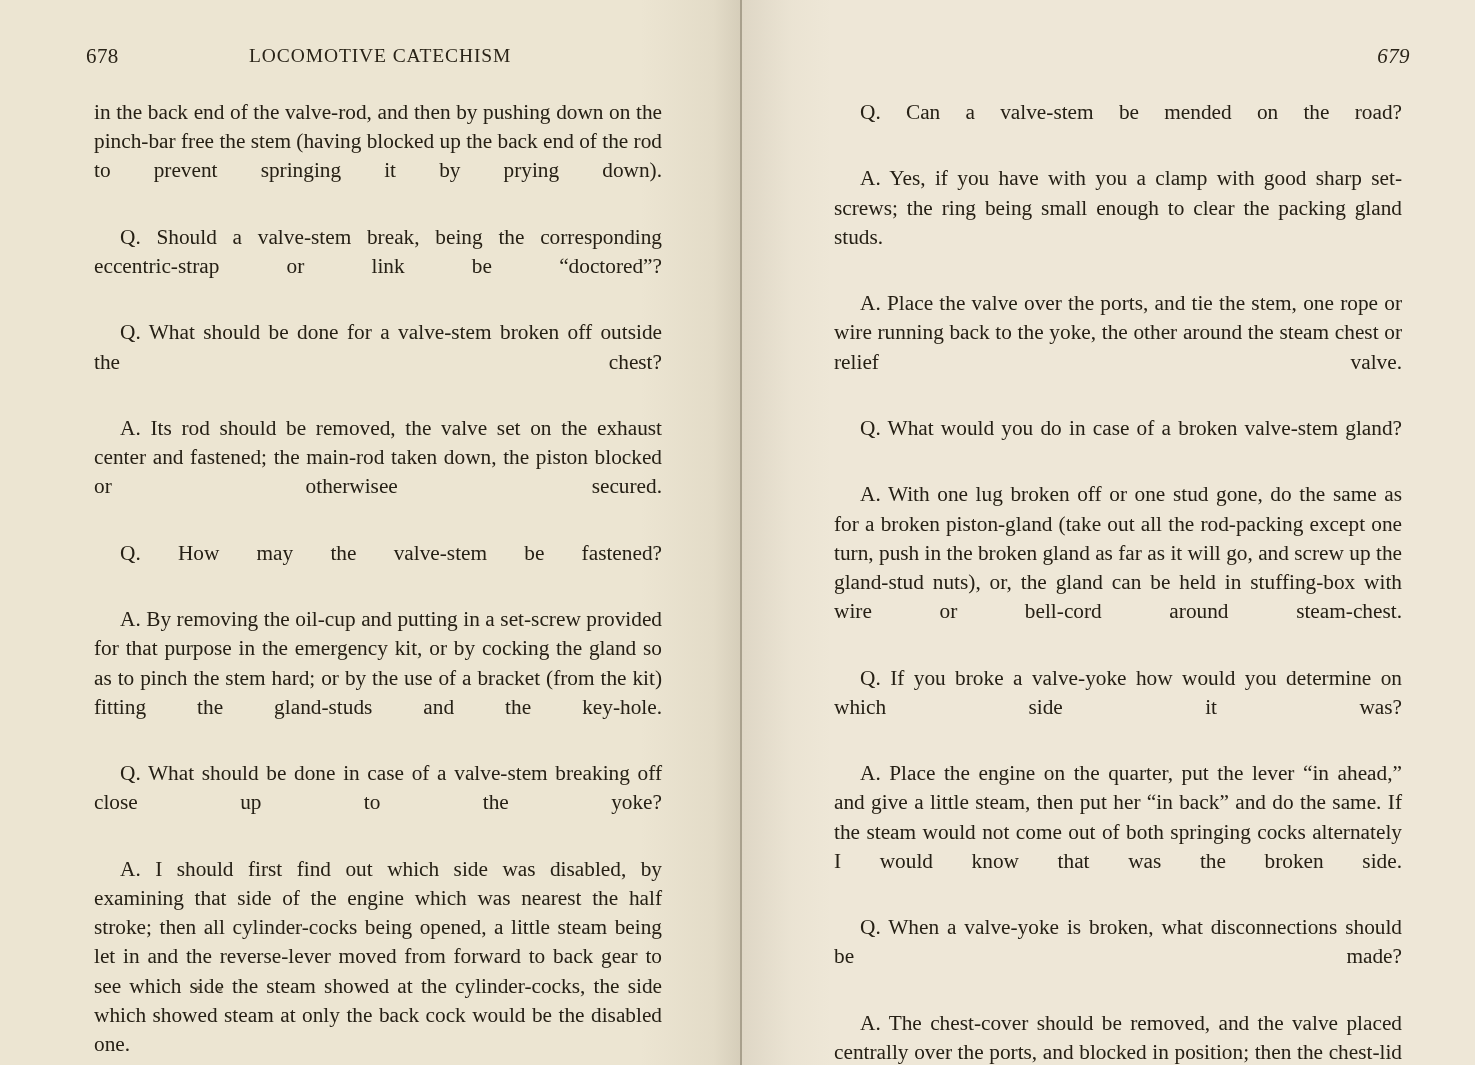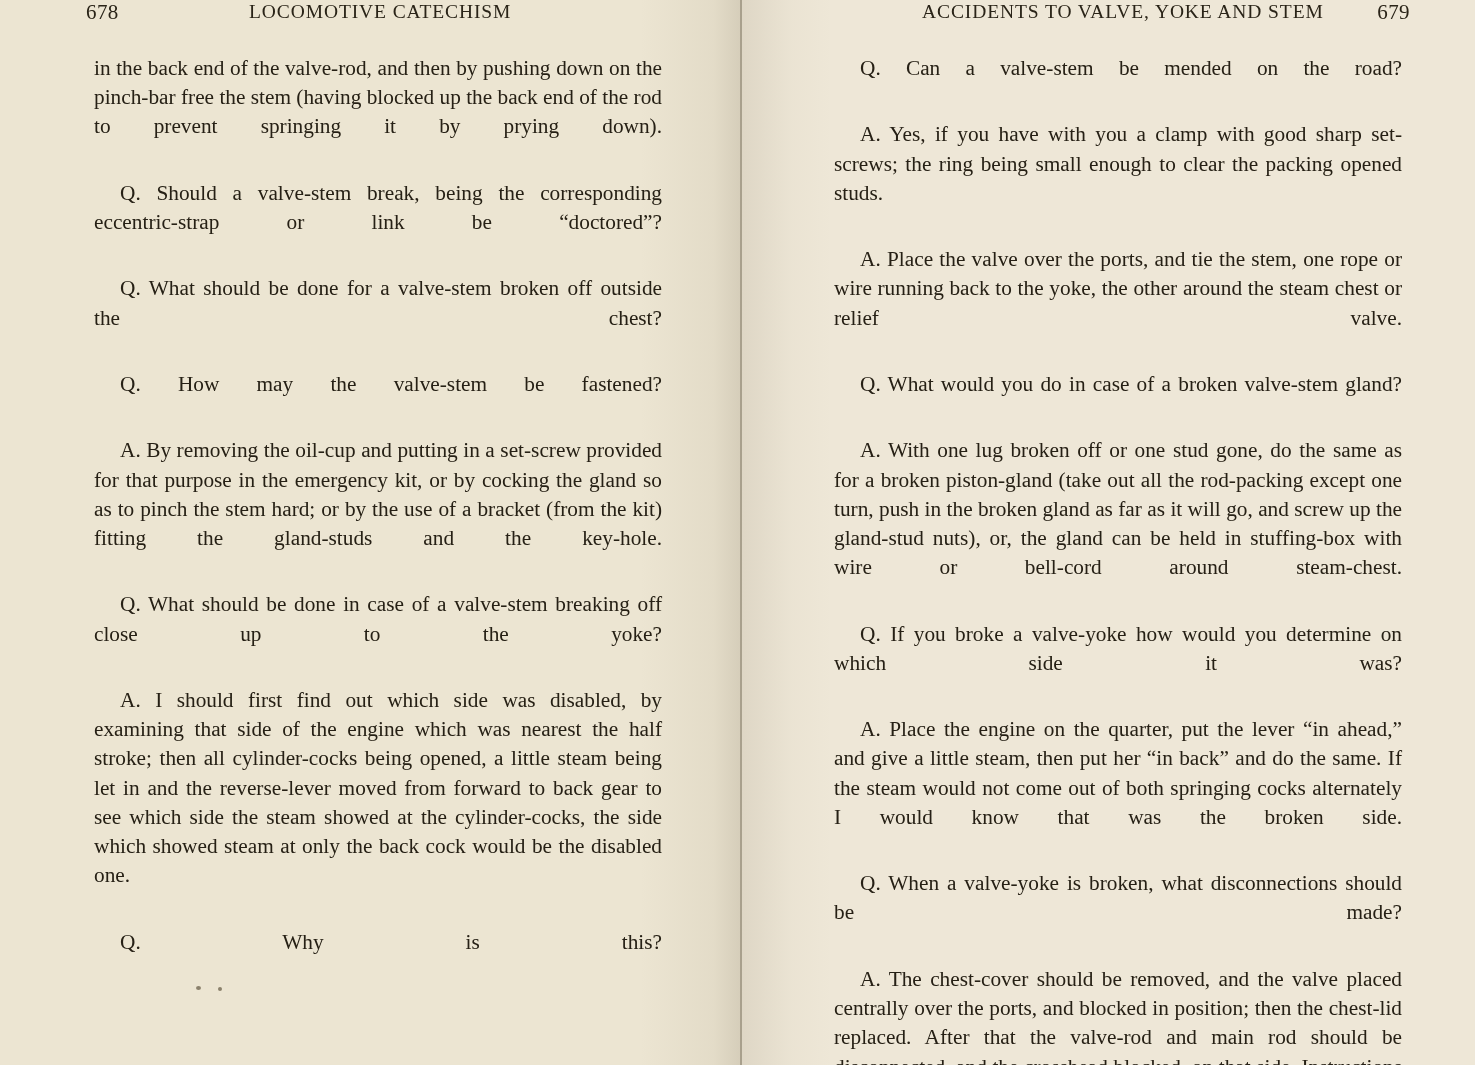--- a/index.html
+++ b/index.html
@@ -56,38 +56,39 @@
     position: absolute;
     top: 0;
     color: #262015;
   }
   .page-left  { left: 86px;  width: 584px; }
   .page-right { left: 826px; width: 584px; }
 
   .running-head {
     position: relative;
     height: 34px;
+    margin-top: 44px;
     font-size: 19.5px;
     letter-spacing: 0.9px;
     color: #2a2418;
     white-space: nowrap;
   }
   .rh-folio-left {
     position: absolute; left: 0; top: 0;
     font-size: 21px; letter-spacing: 0.4px;
   }
   .rh-title-left {
     position: absolute; left: 163px; top: 1px;
   }
   .rh-title-right {
     position: absolute; left: 96px; top: 1px;
   }
   .rh-folio-right {
     position: absolute; right: 0; top: 0;
-    font-size: 21px; letter-spacing: 0.4px;
+    font-size: 21px; letter-spacing: 0.4px; font-style: italic;
   }
 
   .body-col {
     margin-top: 20px;
     font-size: 21.3px;
     line-height: 29.2px;
   }
 
   p.para {
     margin: 8px;
@@ -132,36 +133,36 @@
 
   <div class="page page-left">
     <div class="running-head">
       <span class="rh-folio-left">678</span>
       <span class="rh-title-left">LOCOMOTIVE CATECHISM</span>
     </div>
     <div class="body-col">
         <p class="para noindent a">in the back end of the valve-rod, and then by pushing down on the pinch-bar free the stem (having blocked up the back end of the rod to prevent springing it by prying down).</p>
         <p class="para indent q">Q. Should a valve-stem break, being the corresponding eccentric-strap or link be “doctored”?</p>
         <p class="para indent q">Q. What should be done for a valve-stem broken off outside the chest?</p>
+        <p class="para indent a">A. Its rod should be removed, the valve set on the exhaust center and fastened; the main-rod taken down, the piston blocked or otherwisee secured.</p>
         <p class="para indent q">Q. How may the valve-stem be fastened?</p>
         <p class="para indent a">A. By removing the oil-cup and putting in a set-screw provided for that purpose in the emergency kit, or by cocking the gland so as to pinch the stem hard; or by the use of a bracket (from the kit) fitting the gland-studs and the key-hole.</p>
         <p class="para indent q">Q. What should be done in case of a valve-stem breaking off close up to the yoke?</p>
         <p class="para indent a">A. I should first find out which side was disabled, by examining that side of the engine which was nearest the half stroke; then all cylinder-cocks being opened, a little steam being let in and the reverse-lever moved from forward to back gear to see which side the steam showed at the cylinder-cocks, the side which showed steam at only the back cock would be the disabled one.</p>
         <p class="para indent q">Q. Why is this?</p>
       </div>
   </div>
 
   <div class="page page-right">
     <div class="running-head">
-      <span class="rh-title-right">ACCIDENTS TO VALVE, YOKE AND STEM</span>
       <span class="rh-folio-right">679</span>
     </div>
     <div class="body-col">
         <p class="para indent q">Q. Can a valve-stem be mended on the road?</p>
-        <p class="para indent a">A. Yes, if you have with you a clamp with good sharp set-screws; the ring being small enough to clear the packing opened studs.</p>
+        <p class="para indent a">A. Yes, if you have with you a clamp with good sharp set-screws; the ring being small enough to clear the packing gland studs.</p>
         <p class="para indent a">A. Place the valve over the ports, and tie the stem, one rope or wire running back to the yoke, the other around the steam chest or relief valve.</p>
         <p class="para indent q">Q. What would you do in case of a broken valve-stem gland?</p>
         <p class="para indent a">A. With one lug broken off or one stud gone, do the same as for a broken piston-gland (take out all the rod-packing except one turn, push in the broken gland as far as it will go, and screw up the gland-stud nuts), or, the gland can be held in stuffing-box with wire or bell-cord around steam-chest.</p>
         <p class="para indent q">Q. If you broke a valve-yoke how would you determine on which side it was?</p>
         <p class="para indent a">A. Place the engine on the quarter, put the lever “in ahead,” and give a little steam, then put her “in back” and do the same.  If the steam would not come out of both springing cocks alternately I would know that was the broken side.</p>
         <p class="para indent q">Q. When a valve-yoke is broken, what disconnections should be made?</p>
         <p class="para indent a">A. The chest-cover should be removed, and the valve placed centrally over the ports, and blocked in position; then the chest-lid replaced.  After that the valve-rod and main rod should be disconnected, and the crosshead blocked, on that side.  Instructions should be asked for as to whether the train should be brought in as a whole, or only part brought in and the rest left.</p>
       </div>
   </div>
 

